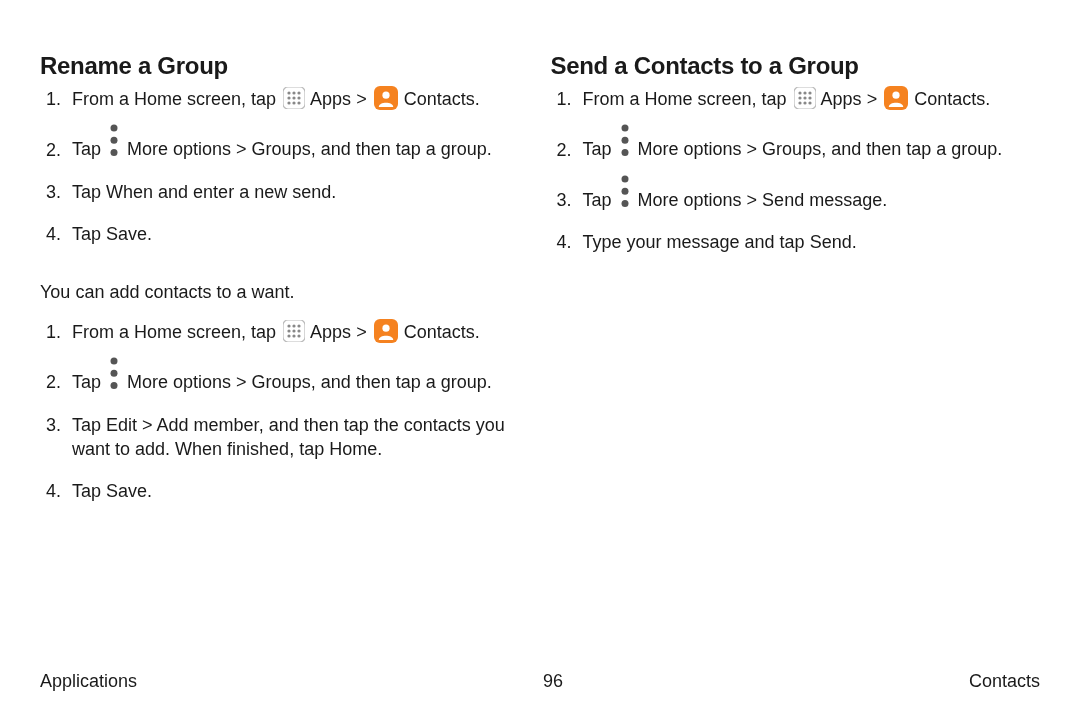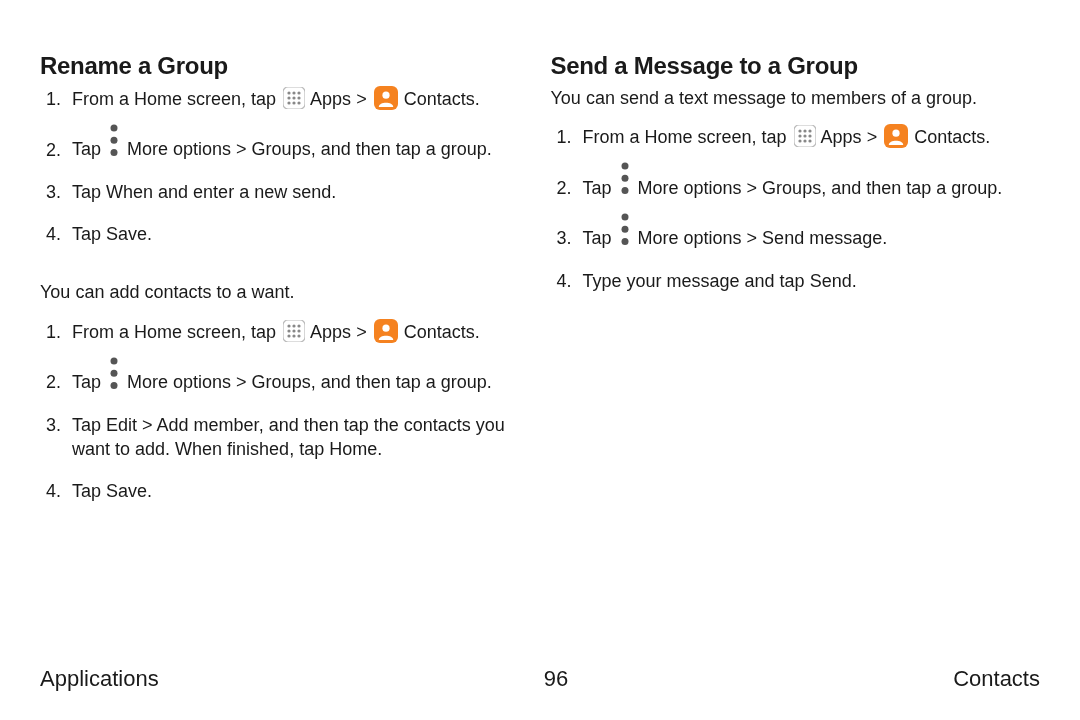--- a/index.html
+++ b/index.html
@@ -64,21 +64,21 @@
     align-items: center;
     margin: 0 1px 0 1px;
   }
   .footer {
     position: absolute;
     bottom: 28px;
     left: 40px;
     right: 40px;
     display: flex;
     justify-content: space-between;
-    font-size: 22px;
+    font-size: 18px;
     text-align: right;
   }
 </style>
 </head>
 <body>
 
 <div class="page">
   <div class="col">
 
     <div class="section">
@@ -174,22 +174,21 @@
         <li>
           <span>Tap </span><span class="bold">Save</span><span>.</span>
         </li>
       </ol>
     </div>
 
   </div>
 
   <div class="col">
     <div class="section">
-      <h2>Send a Message to a Group</h2>
-      <p class="desc">You can send a text message to members of a group.</p>
+      <h2>Send a Contacts to a Group</h2>
       <ol>
         <li>
           <span>From a Home screen, tap </span><span class="icon-apps">
               <svg viewBox="0 0 22 22">
                 <rect x="0" y="0" width="22" height="22" rx="5" fill="#fff" stroke="#bbb" stroke-width="1.2"></rect>
                 <g fill="#888">
                   <circle cx="6" cy="6" r="1.6"></circle>
                   <circle cx="11" cy="6" r="1.6"></circle>
                   <circle cx="16" cy="6" r="1.6"></circle>
                   <circle cx="6" cy="11" r="1.6"></circle>

